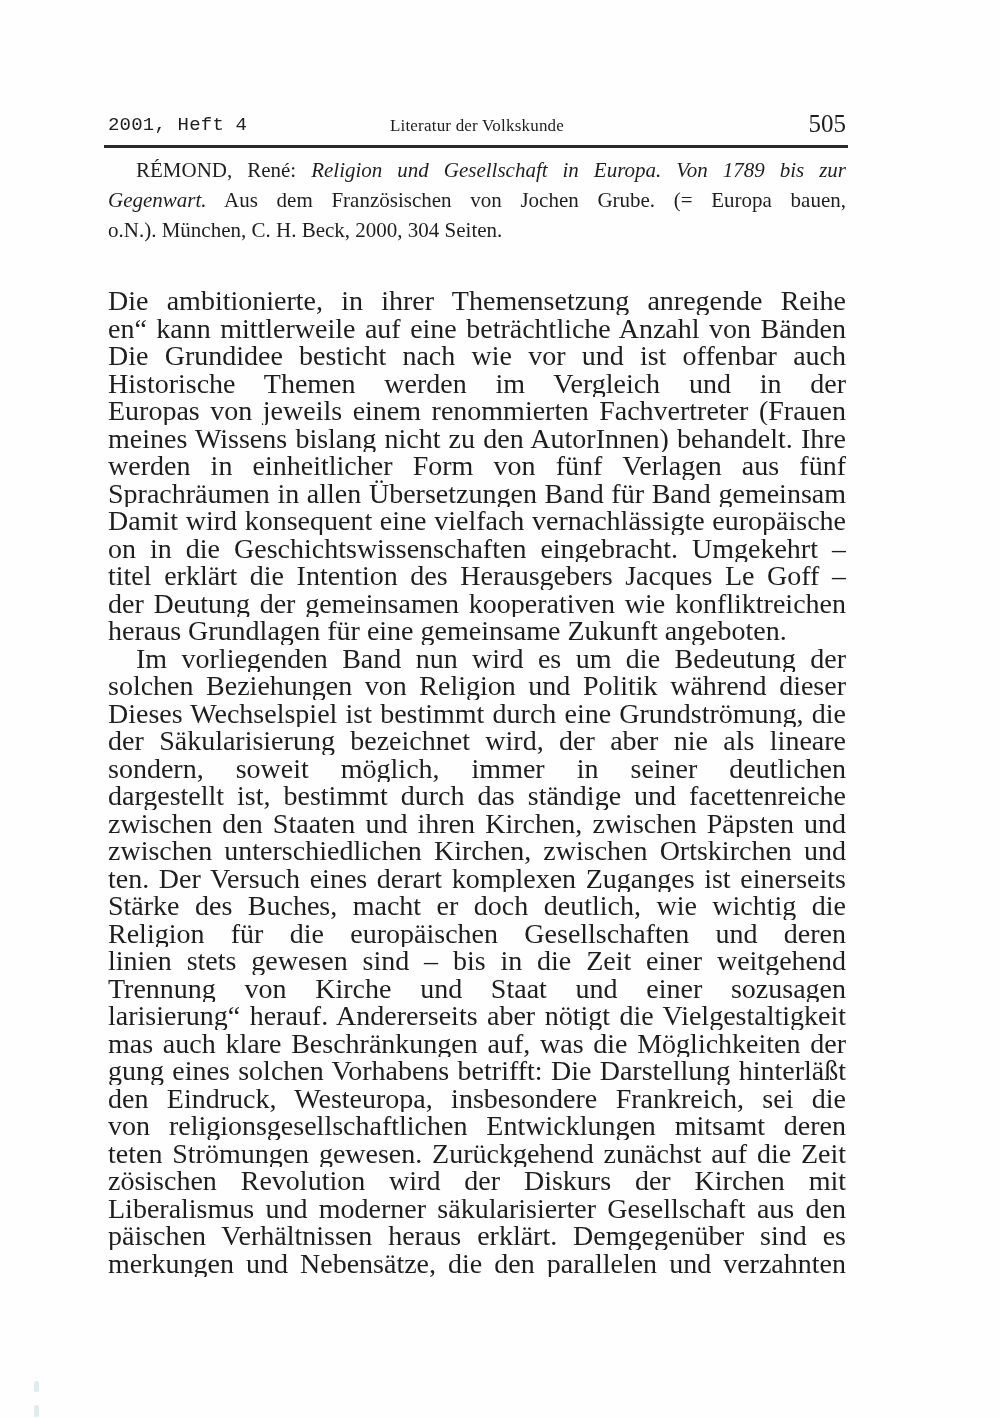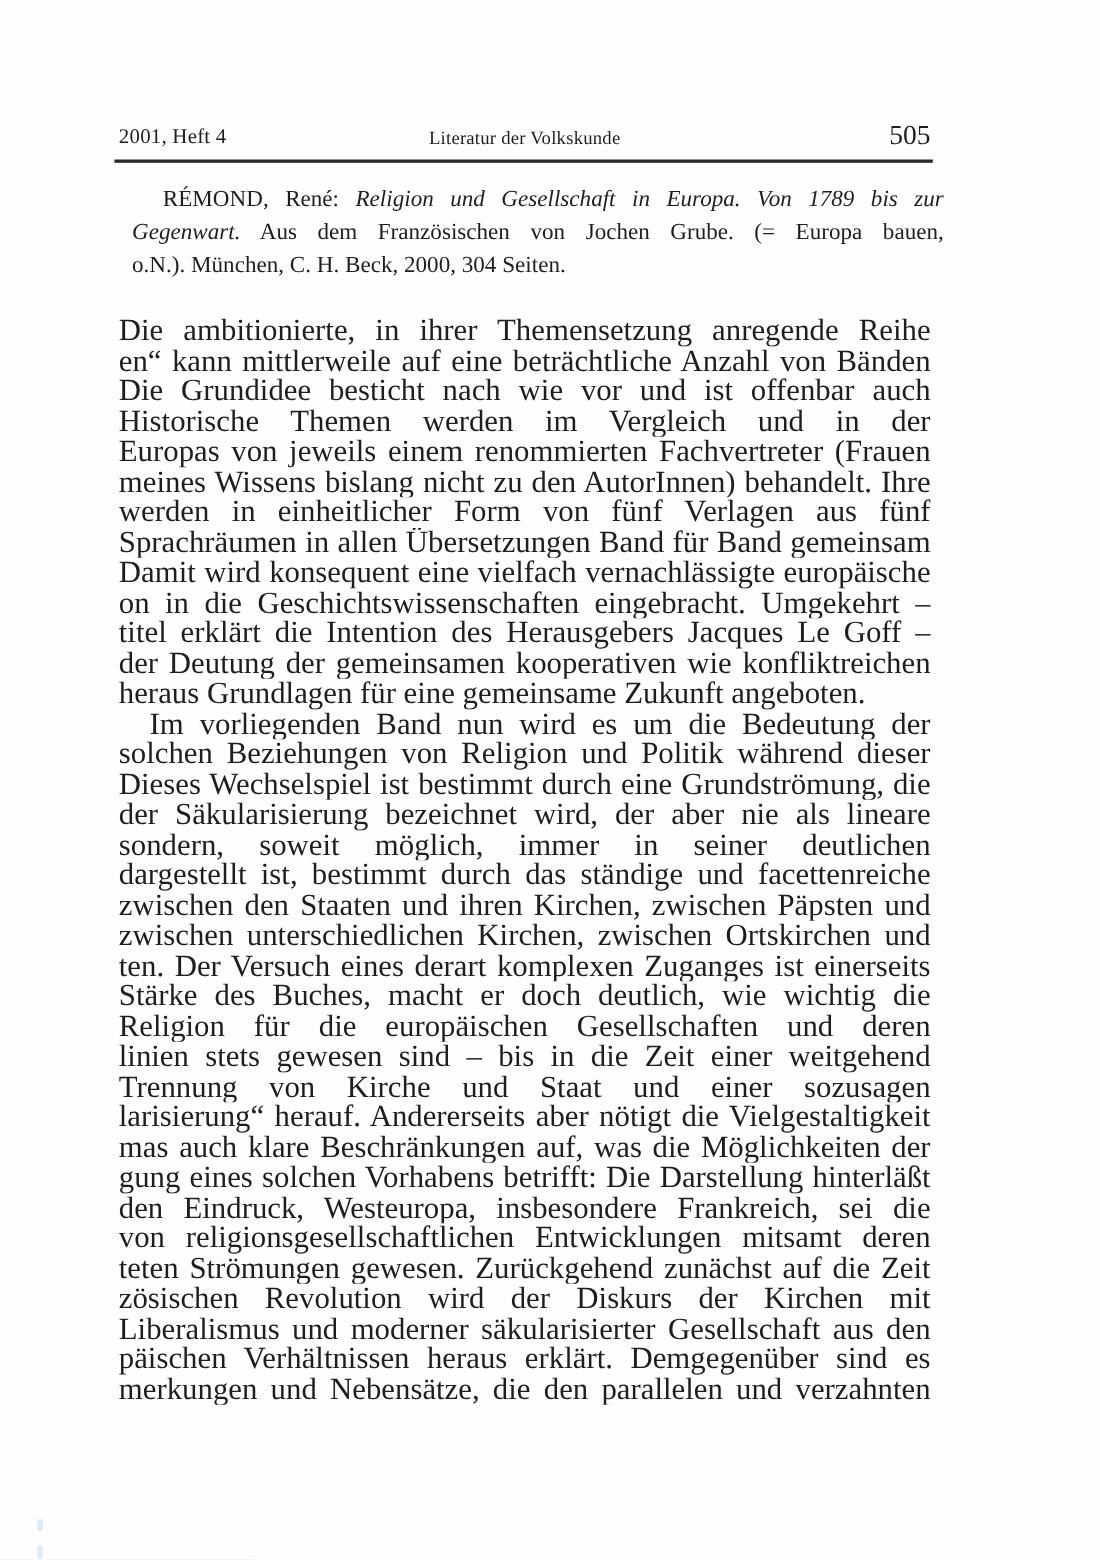--- a/index.html
+++ b/index.html
@@ -10,28 +10,28 @@
     margin: 0 auto;
     background: #fefefe;
     font-family: "Liberation Serif", "DejaVu Serif", serif;
     color: #1e1e1e;
     overflow: hidden;
   }
   .textblock { position: absolute; left: 108px; width: 738px; }
 
   
   .header { top: 108px; height: 28px; }
-  .h-left  { position: absolute; left: 0;  bottom: 0; font-size: 19px; letter-spacing: 0.2px; }
+  .h-left  { position: absolute; left: 0;  bottom: 0; font-size: 19px; letter-spacing: 0.2px; font-family: Liberation Mono, monospace; }
   .h-center{ position: absolute; left: 0; right: 0; bottom: 0; text-align: center; font-size: 17px; letter-spacing: 0.2px; }
   .h-right { position: absolute; right: 0; bottom: -2px; font-size: 25px; }
 
   .rule { position: absolute; left: 104px; width: 744px; top: 145px; height: 3px; background: #2a2a2a; }
 
   
-  .citation { top: 165px; margin-left: 12px; }
+  .citation { top: 155px; }
   .cite-line { height: 30px; line-height: 30px; font-size: 21px; overflow: hidden; }
   .it { font-style: italic; }
 
   
   .bodytext { top: 287px; }
   .body-line { height: 27.5px; line-height: 27.5px; font-size: 28px; overflow: hidden; }
 
   .just { text-align: justify; text-align-last: justify; }
   .indent { padding-left: 28px; }
 

